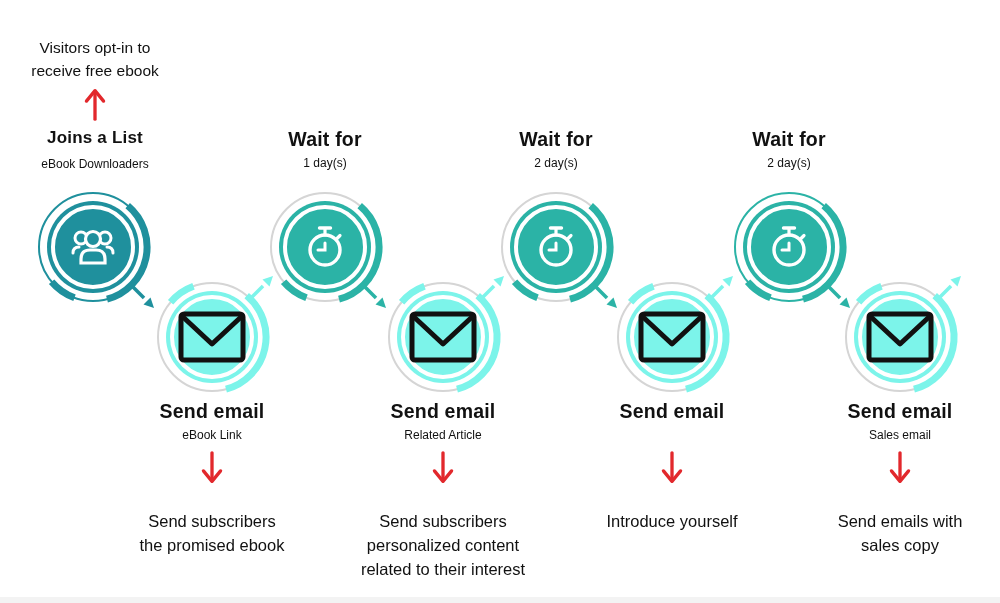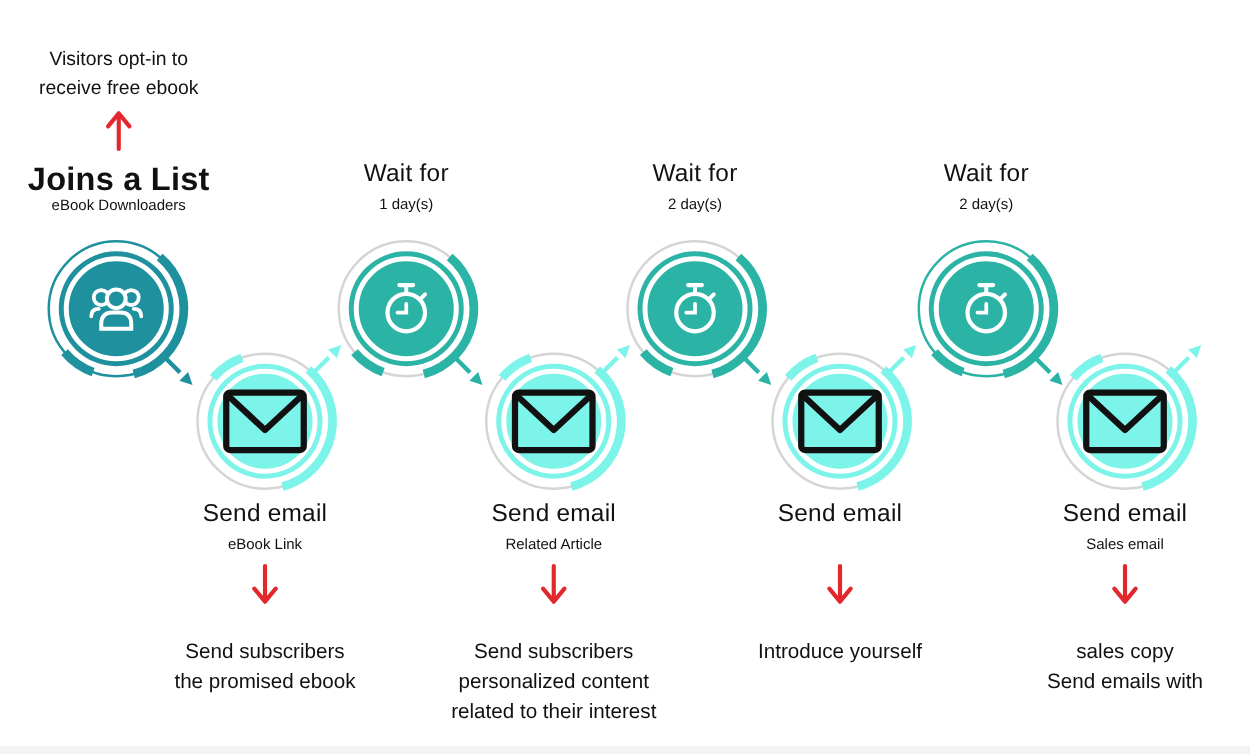--- a/index.html
+++ b/index.html
@@ -7,22 +7,22 @@
     --ring-gray:#D5D5D5; --red:#E2282C; --text:#111111; --bg:#FFFFFF;
   }
   html,body{margin:0;padding:0;background:#f3f3f3;}
   .canvas{
     position:relative;width:1000px;height:597px;background:var(--bg);
     font-family:"Liberation Sans","DejaVu Sans",sans-serif;color:var(--text);
     overflow:hidden;margin:0 auto;
   }
   .tblock{position:absolute;transform:translateX(-50%);text-align:center;white-space:nowrap;}
   .note{font-size:15.5px;line-height:23px;font-weight:500;}
-  .entry-title{font-size:26px;font-weight:700;letter-spacing:.2px;text-align:right;}
-  .step-title{font-size:19.5px;font-weight:400;letter-spacing:.2px;}
+  .entry-title{font-size:17px;font-weight:700;letter-spacing:.2px;text-align:right;}
+  .step-title{font-size:19.5px;font-weight:700;letter-spacing:.2px;}
   .step-sub{font-size:12px;}
   .desc{font-size:16.5px;line-height:24px;font-weight:500;margin-top:16px;}
   .desc span{display:block;}
   .node{position:absolute;width:140px;height:140px;}
   .node-people{--fill:var(--dark-teal);--ring:var(--dark-teal);}
   .node-timer{--fill:var(--teal);--ring:var(--ring-gray);}
   .node-timer.teal-ring{--ring:var(--teal);}
   .node-email{--fill:var(--cyan);--ring:var(--ring-gray);}
   .red-arrow{position:absolute;width:28px;height:38px;transform:translateX(-50%);}
   .red-arrow path{stroke:var(--red);stroke-width:3.5;fill:none;stroke-linecap:round;stroke-linejoin:round;}
@@ -170,17 +170,17 @@
     <span>Introduce yourself</span>
   </div>
 
   <div class="tblock step-title" style="left:900px;top:400px">Send email</div>
   <div class="tblock step-sub" style="left:900px;top:428px">Sales email</div>
   <svg class="red-arrow" style="left:900px;top:450px" viewBox="0 0 28 40">
     <path d="M 14 3 L 14 30"></path>
       <path d="M 5 22 L 14 33 L 23 22"></path>
   </svg>
   <div class="tblock desc" style="left:900px;top:493px">
+    <span>Send emails with</span>
     <span>sales copy</span>
-    <span>Send emails with</span>
   </div>
 
 </div>
 
 </body></html>

